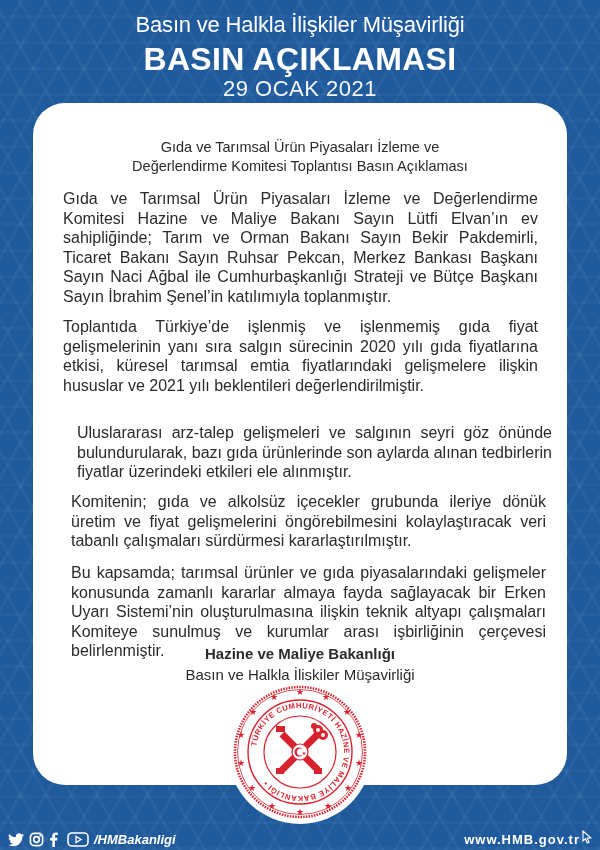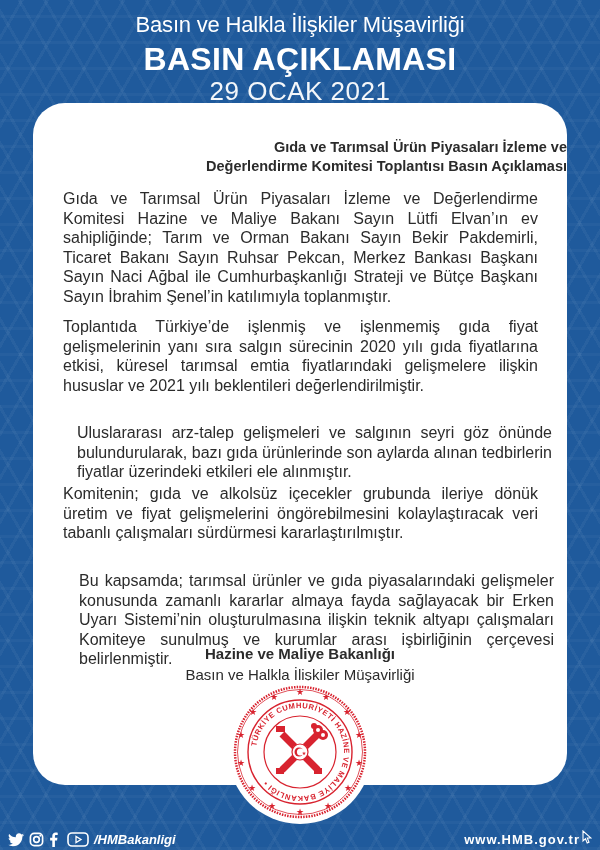--- a/index.html
+++ b/index.html
@@ -23,29 +23,29 @@
   .header .h-line1 {
     position: absolute; top: 12px; left: 0; width: 100%;
     font-size: 22px; letter-spacing: -0.2px;
   }
   .header .h-line2 {
     position: absolute; top: 41px; left: 0; width: 100%;
     font-size: 32px; font-weight: bold; letter-spacing: 0.3px;
   }
   .header .h-line3 {
     position: absolute; top: 76px; left: 0; width: 100%;
-    font-size: 26px; font-weight: normal; letter-spacing: 0.5px; opacity: 0.95;
+    font-size: 22px; font-weight: normal; letter-spacing: 0.5px; opacity: 0.95;
   }
   .card {
     position: absolute; left: 33px; top: 103px; width: 534px; height: 682px;
     background: #ffffff; border-radius: 32px;
   }
   .doc-title {
     position: absolute; left: 0; top: 35px; width: 100%;
-    text-align: right; font-weight: bold; font-size: 14.5px; line-height: 19px;
+    text-align: center; font-weight: normal; font-size: 14.5px; line-height: 19px;
     color: #2b2b2b;
   }
   .body-text {
     position: absolute; left: 30px; width: 475px;
     font-size: 16px; line-height: 19.5px; color: #2b2b2b;
     text-align: justify;
   }
   .p1 { top: 86px; }
   .p2 { top: 214px; }
   .p3 { top: 306px; }
@@ -84,22 +84,22 @@
 
 <main class="card">
   <div class="doc-title">
     <div>Gıda ve Tarımsal Ürün Piyasaları İzleme ve</div>
     <div>Değerlendirme Komitesi Toplantısı Basın Açıklaması</div>
   </div>
 
   <p class="body-text p1" style="margin:0">Gıda ve Tarımsal Ürün Piyasaları İzleme ve Değerlendirme Komitesi Hazine ve Maliye Bakanı Sayın Lütfi Elvan’ın ev sahipliğinde; Tarım ve Orman Bakanı Sayın Bekir Pakdemirli, Ticaret Bakanı Sayın Ruhsar Pekcan, Merkez Bankası Başkanı Sayın Naci Ağbal ile Cumhurbaşkanlığı Strateji ve Bütçe Başkanı Sayın İbrahim Şenel’in katılımıyla toplanmıştır.</p>
   <p class="body-text p2" style="margin:0">Toplantıda Türkiye’de işlenmiş ve işlenmemiş gıda fiyat gelişmelerinin yanı sıra salgın sürecinin 2020 yılı gıda fiyatlarına etkisi, küresel tarımsal emtia fiyatlarındaki gelişmelere ilişkin hususlar ve 2021 yılı beklentileri değerlendirilmiştir.</p>
   <p class="body-text p3" style="margin:14px">Uluslararası arz-talep gelişmeleri ve salgının seyri göz önünde bulundurularak, bazı gıda ürünlerinde son aylarda alınan tedbirlerin fiyatlar üzerindeki etkileri ele alınmıştır.</p>
-  <p class="body-text p4" style="margin:0">Komitenin; gıda ve alkolsüz içecekler grubunda ileriye dönük üretim ve fiyat gelişmelerini öngörebilmesini kolaylaştıracak veri tabanlı çalışmaları sürdürmesi kararlaştırılmıştır.</p>
-  <p class="body-text p5" style="margin:16px">Bu kapsamda; tarımsal ürünler ve gıda piyasalarındaki gelişmeler konusunda zamanlı kararlar almaya fayda sağlayacak bir Erken Uyarı Sistemi’nin oluşturulmasına ilişkin teknik altyapı çalışmaları Komiteye sunulmuş ve kurumlar arası işbirliğinin çerçevesi belirlenmiştir.</p>
+  <p class="body-text p4" style="margin:8px">Komitenin; gıda ve alkolsüz içecekler grubunda ileriye dönük üretim ve fiyat gelişmelerini öngörebilmesini kolaylaştıracak veri tabanlı çalışmaları sürdürmesi kararlaştırılmıştır.</p>
+  <p class="body-text p5" style="margin:8px">Bu kapsamda; tarımsal ürünler ve gıda piyasalarındaki gelişmeler konusunda zamanlı kararlar almaya fayda sağlayacak bir Erken Uyarı Sistemi’nin oluşturulmasına ilişkin teknik altyapı çalışmaları Komiteye sunulmuş ve kurumlar arası işbirliğinin çerçevesi belirlenmiştir.</p>
 
   <div class="signature">
     <div class="sig-org">Hazine ve Maliye Bakanlığı</div>
     <div>Basın ve Halkla İlişkiler Müşavirliği</div>
   </div>
 </main>
 
 <div class="seal">
   <svg width="144" height="144" viewBox="0 0 144 144">
     <defs>

